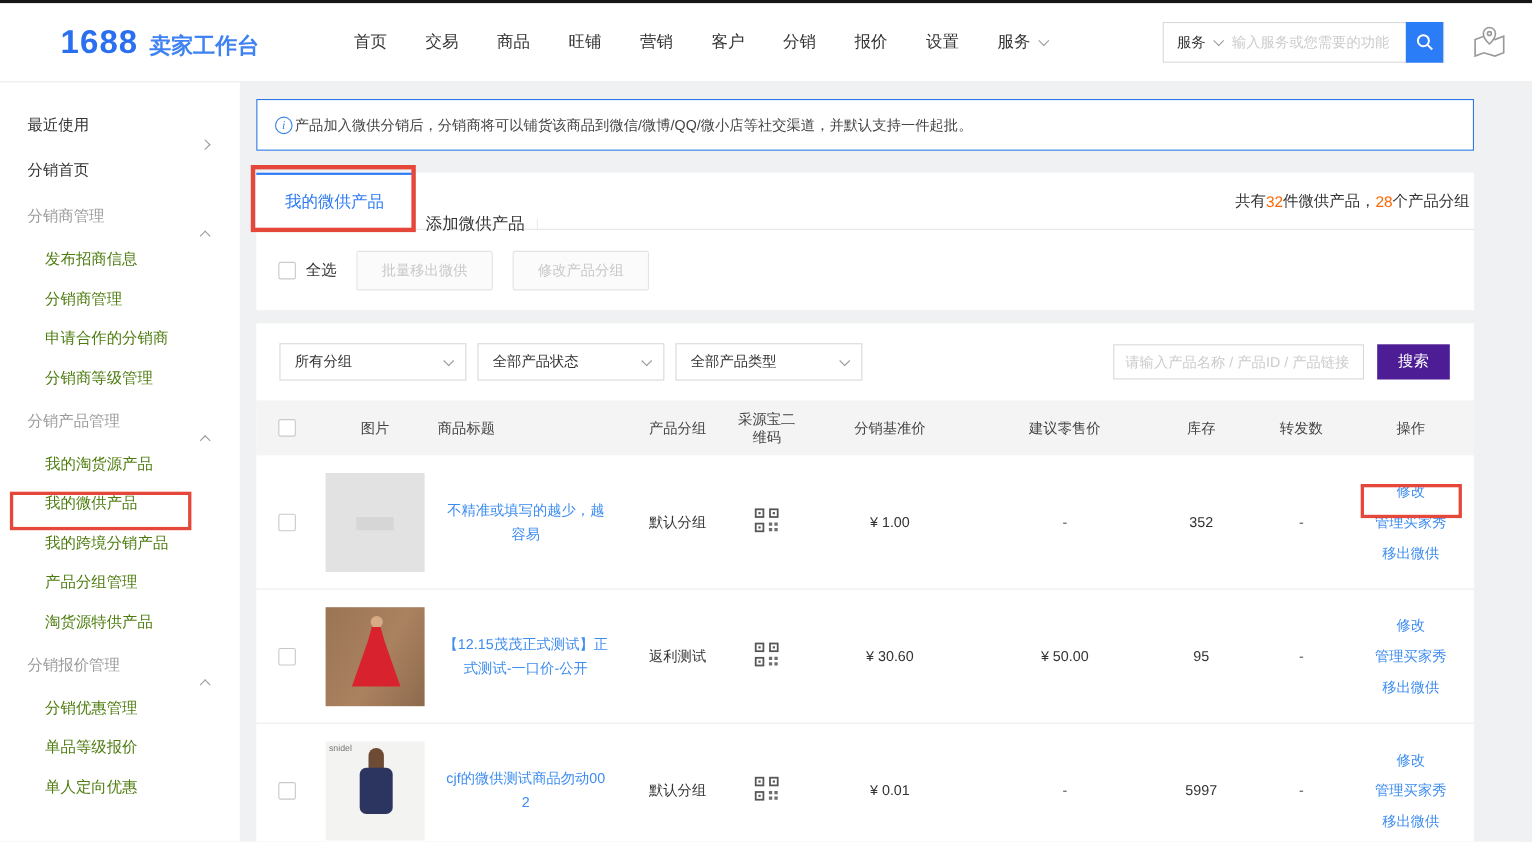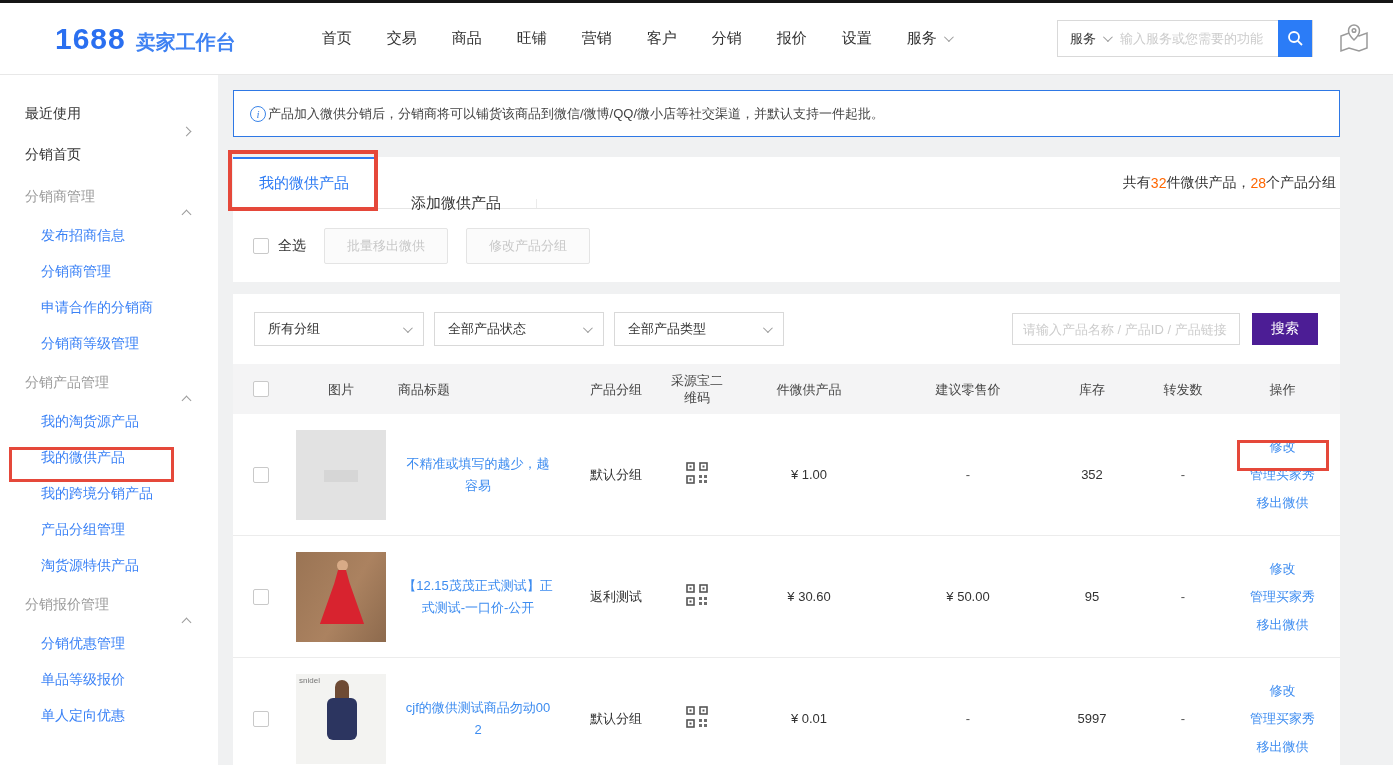--- a/index.html
+++ b/index.html
@@ -31,38 +31,38 @@
   .hsearch-btn { width:34px; height:37px; background:#2b7cf7; border:none; cursor:pointer;
     display:flex; align-items:center; justify-content:center; }
   .map-icon { margin-left:24px; margin-right:0; cursor:pointer; display:flex; }
 
   
   .sidebar { position:absolute; left:0; top:75px; width:218px; bottom:0; background:#fff;
     padding-top:18px; font-size:14px; }
   .side-item { position:relative; cursor:pointer; white-space:nowrap; }
   .side-item.top     { height:41px; line-height:41px; padding-left:25px; color:#333; }
   .side-item.section { height:42px; line-height:42px; padding-left:25px; color:#9b9b9b; }
-  .side-item.sub     { height:36px; line-height:36px; padding-left:41px; color:#3b82f6; }
+  .side-item.sub     { height:36px; line-height:36px; padding-left:41px; color:#4d7c0f; }
   .side-item .chevwrap { position:absolute; right:28px; top:50%; margin-top:-4px; }
 
   
   .main { position:absolute; left:233px; top:75px; width:1107px; }
   .banner { margin-top:15px; height:47px; background:#fff; border:1px solid #2e78e5;
     display:flex; align-items:center; padding:0 16px; gap:2px; font-size:13px; color:#444; }
   .info-icon { width:16px; height:16px; border:1px solid #3a84e8; border-radius:50%;
     color:#3a84e8; font-size:11px; font-style:italic; text-align:center; line-height:14px;
     flex:none; font-family:"Liberation Serif","DejaVu Serif",serif; }
   .info-icon::after { content:"i"; }
 
   .card { background:#fff; }
   .card-a { margin-top:20px; }
   .tabstrip { height:52px; display:flex; align-items:stretch; border-bottom:1px solid #e6e6e6; }
   .tab { display:flex; align-items:center; justify-content:center; font-size:15px; cursor:pointer; }
   .tab.active { width:142px; color:#2d7bf4; border-top:2px solid #2d7bf4; background:#fff; }
-  .tab.plain  { width:162px; color:#333; border-left:1px solid #ebebeb; border-right:1px solid #ebebeb;margin-top:42px; }
+  .tab.plain  { width:114px; color:#333; border-left:1px solid #ebebeb; border-right:1px solid #ebebeb;margin-top:42px; }
   .tab-summary { margin-left:auto; display:flex; align-items:center; font-size:14px;
     color:#333; padding-right:4px;text-align:center; }
   .tab-summary .num { color:#ff6600; }
   .toolbar { height:73px; display:flex; align-items:center; padding-left:20px; }
   .checkbox { width:16px; height:16px; border:1px solid #c9c9c9; background:#fff;
     border-radius:2px; display:inline-block; cursor:pointer; flex:none; }
   .toolbar .lbl { margin-left:9px; font-size:14px; }
   .btn-disabled { margin-left:18px; height:36px; padding:0 22px; font-size:13px;
     color:#c8c8c8; background:#fbfbfb; border:1px solid #e4e4e4; border-radius:2px; cursor:default; }
 
@@ -274,21 +274,21 @@
       </div>
 
       <div class="grid-row thead">
         <div class="cell-check">
             <span class="checkbox"></span>
           </div>
         <div class="th">图片</div>
         <div class="th left">商品标题</div>
         <div class="th">产品分组</div>
         <div class="th">采源宝二维码</div>
-        <div class="th">件微供产品</div>
+        <div class="th">分销基准价</div>
         <div class="th">建议零售价</div>
         <div class="th">库存</div>
         <div class="th">转发数</div>
         <div class="th">操作</div>
       </div>
 
       <div class="grid-row trow">
         <div class="cell-check">
             <span class="checkbox"></span>
           </div>

